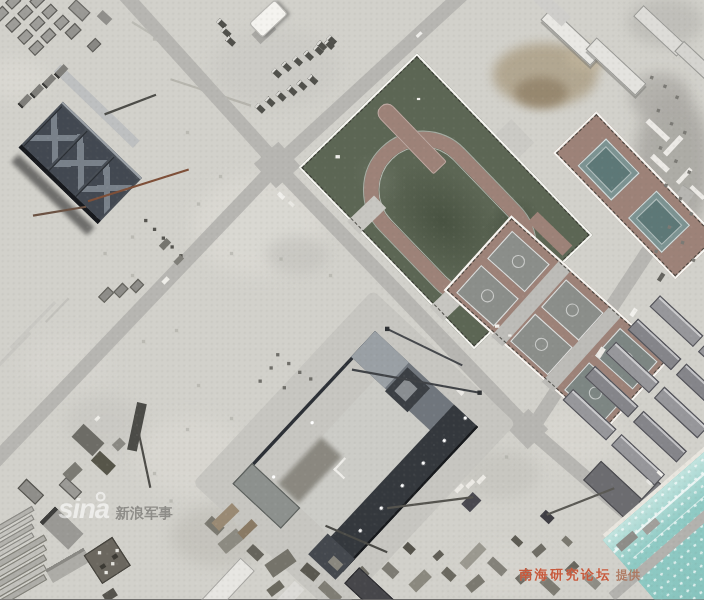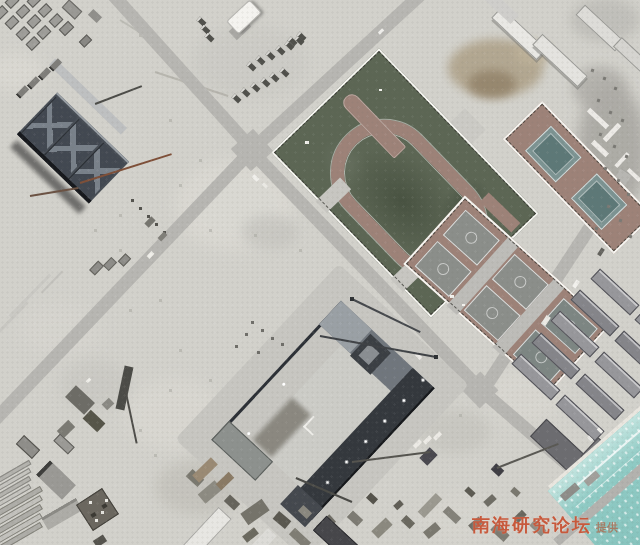--- a/index.html
+++ b/index.html
@@ -58,21 +58,21 @@
   
   #caption{left:13px;top:101px;font-size:17px;font-weight:bold;letter-spacing:1px;
          color:var(--caption-red,#dd5214);text-shadow:0 0 2px rgba(120,40,0,.35);z-index:40;white-space:nowrap;}
   #wm-sina{left:53px;top:449px;z-index:40;white-space:nowrap;}
   #wm-sina .logo{position:static;font-size:25px;font-weight:bold;font-style:italic;
          color:rgba(255,255,255,.6);letter-spacing:-1px;}
   #wm-sina .eye{left:34px;top:-2px;width:9px;height:9px;border-radius:50%;
          border:2px solid rgba(255,255,255,.55);}
   #wm-sina .cn{position:static;font-size:13px;font-weight:bold;color:rgba(125,124,120,.8);margin-left:6px;}
   #wm-forum{left:472px;top:513px;z-index:40;white-space:nowrap;font-weight:bold;}
-  #wm-forum .main{position:static;font-size:18px;letter-spacing:2px;color:var(--forum-red,#c7593c);
+  #wm-forum .main{position:static;font-size:12px;letter-spacing:2px;color:var(--forum-red,#c7593c);
          text-shadow:0 0 2px rgba(255,230,220,.4);}
   #wm-forum .suf{position:static;font-size:11px;color:rgba(170,110,85,.85);margin-left:4px;}
   #grain{inset:0;z-index:35;pointer-events:none;
          background-image:radial-gradient(rgba(110,110,100,.07) 1px,transparent 1.4px),
                           radial-gradient(rgba(255,255,255,.05) 1px,transparent 1.3px);
          background-size:5px 5px,9px 9px;background-position:0 0,3px 4px;}
 </style>
 </head>
 <body>
 
@@ -376,17 +376,20 @@
       <div style="left: 298.5px; top: 248.5px; width: 3px; height: 3px; background: rgb(168, 167, 161); transform: rotate(0deg); z-index: 1; opacity: 0.55;"></div>
       <div style="left: 253.5px; top: 233.5px; width: 3px; height: 3px; background: rgb(168, 167, 161); transform: rotate(0deg); z-index: 1; opacity: 0.55;"></div>
       <div style="left: 458.5px; top: 413.5px; width: 3px; height: 3px; background: rgb(168, 167, 161); transform: rotate(0deg); z-index: 1; opacity: 0.55;"></div>
       <div style="left: 443.5px; top: 398.5px; width: 3px; height: 3px; background: rgb(168, 167, 161); transform: rotate(0deg); z-index: 1; opacity: 0.55;"></div>
       <div style="left: 518.5px; top: 423.5px; width: 3px; height: 3px; background: rgb(168, 167, 161); transform: rotate(0deg); z-index: 1; opacity: 0.55;"></div>
       <div style="left: 198.5px; top: 158.5px; width: 3px; height: 3px; background: rgb(168, 167, 161); transform: rotate(0deg); z-index: 1; opacity: 0.55;"></div>
       <div style="left: 178.5px; top: 183.5px; width: 3px; height: 3px; background: rgb(168, 167, 161); transform: rotate(0deg); z-index: 1; opacity: 0.55;"></div>
       <div style="left: 118.5px; top: 248.5px; width: 3px; height: 3px; background: rgb(168, 167, 161); transform: rotate(0deg); z-index: 1; opacity: 0.55;"></div>
     </div>
 
+  <div id="wm-sina">
+    <span class="logo">sina</span><span class="eye"></span><span class="cn">新浪军事</span>
+  </div>
   <div id="wm-forum">
     <span class="main">南海研究论坛</span><span class="suf">提供</span>
   </div>
   <div id="grain"></div>
 </div>
 
 </body></html>

